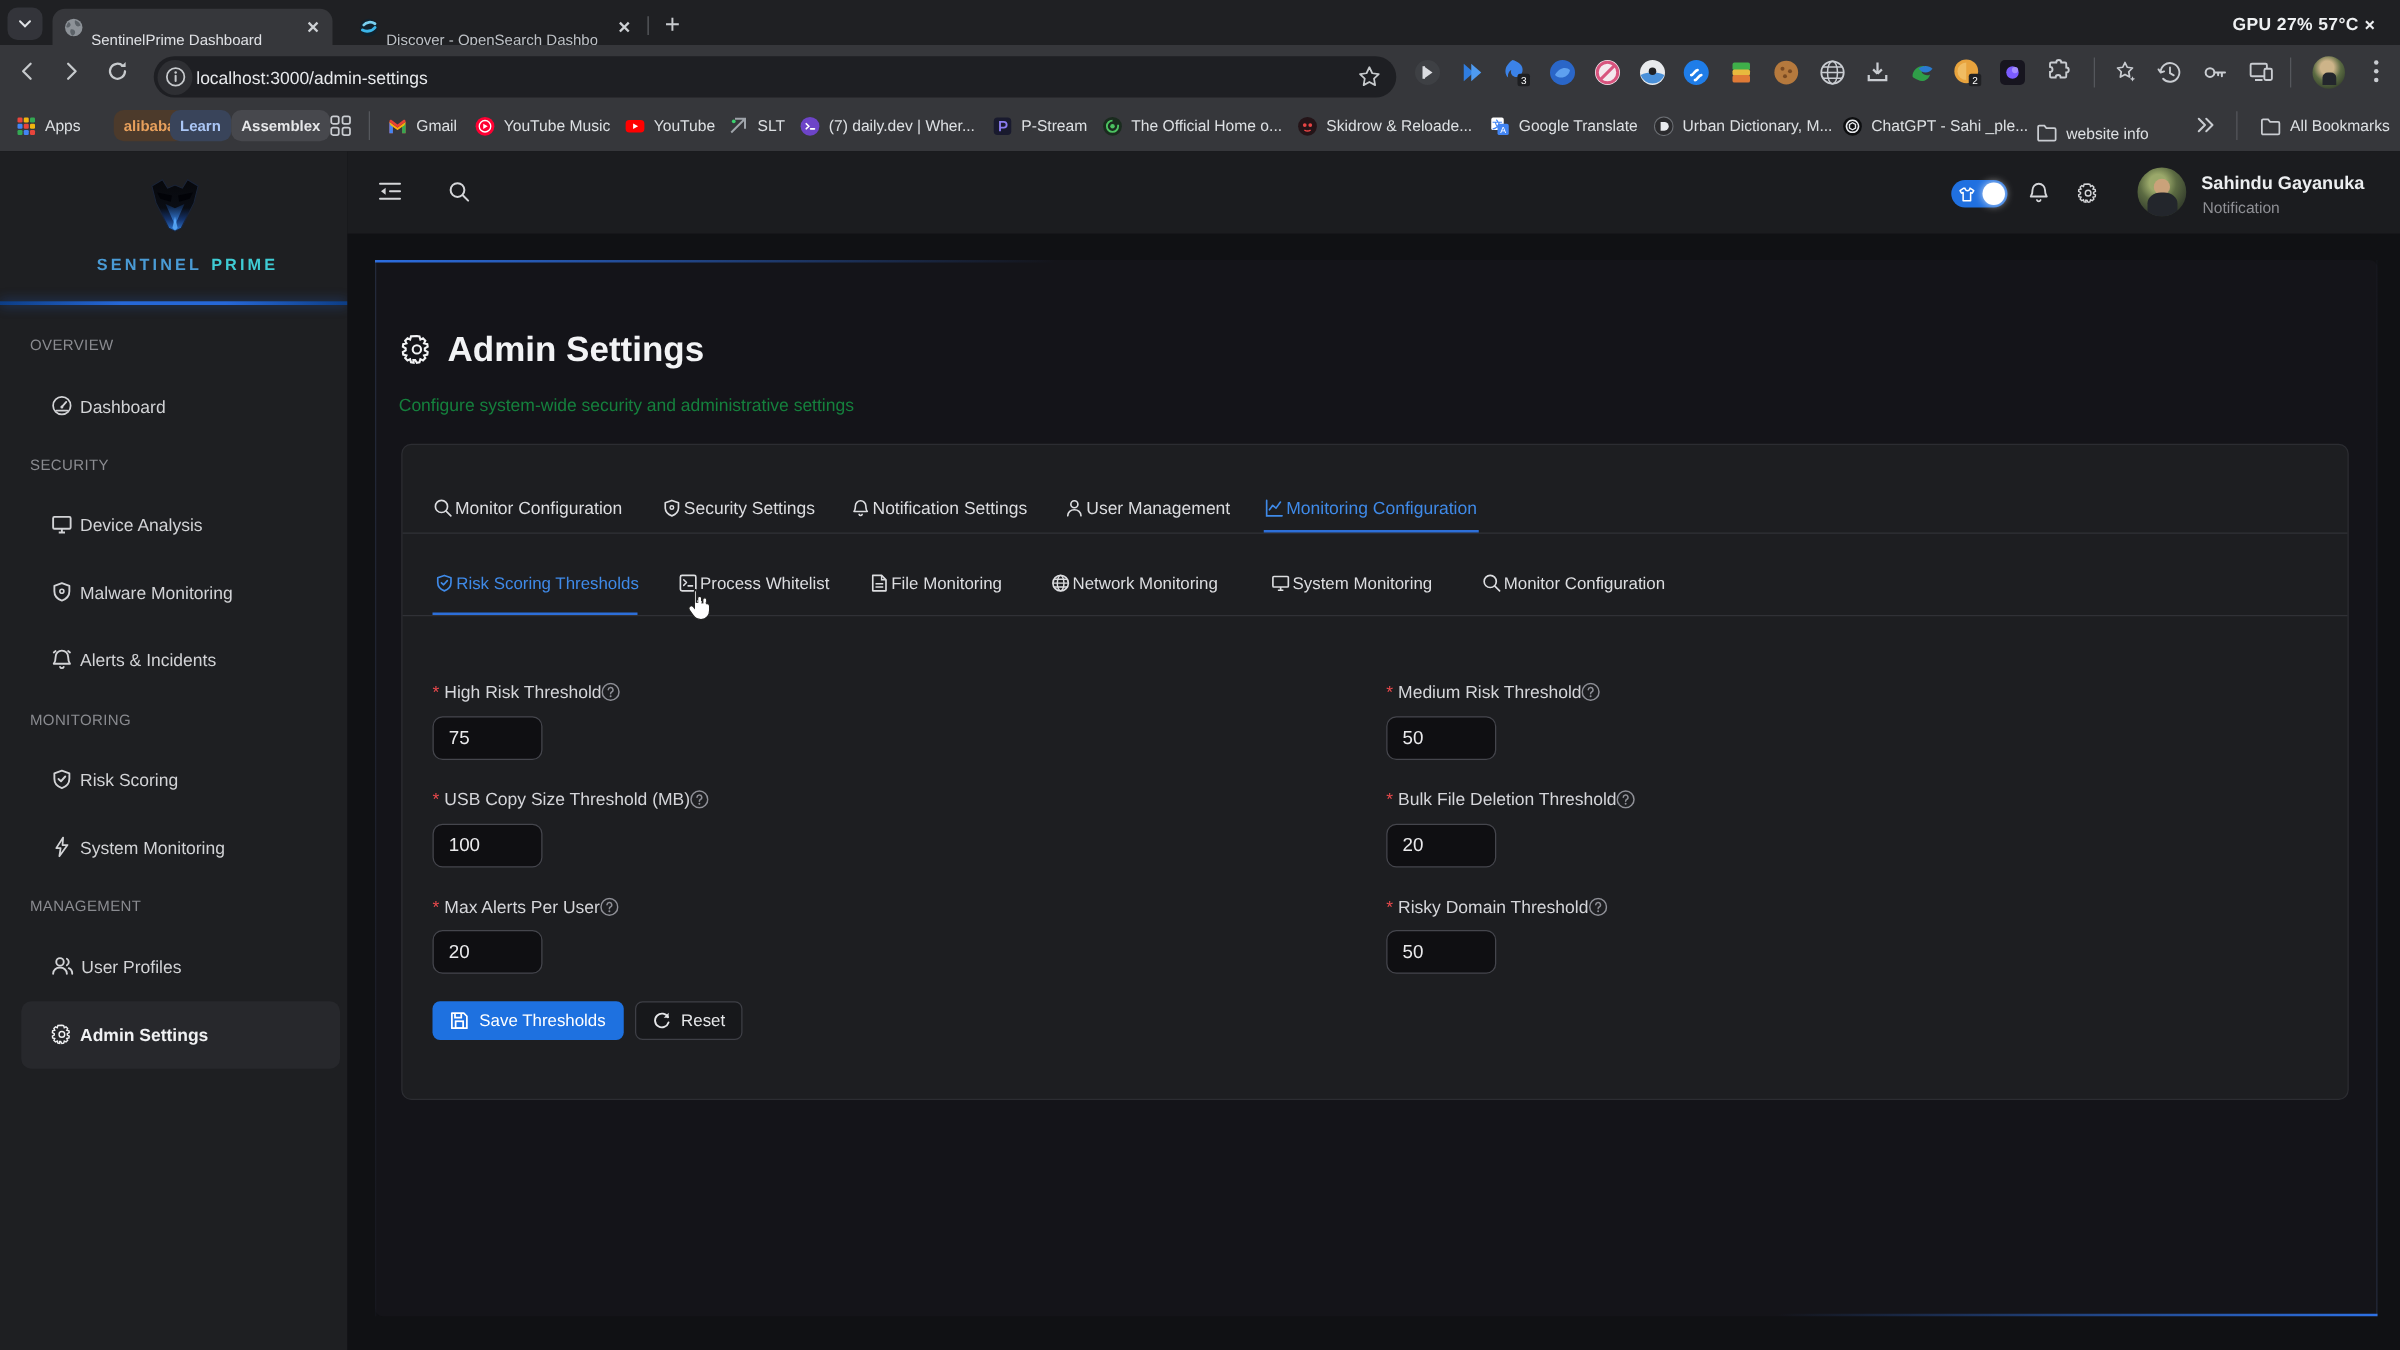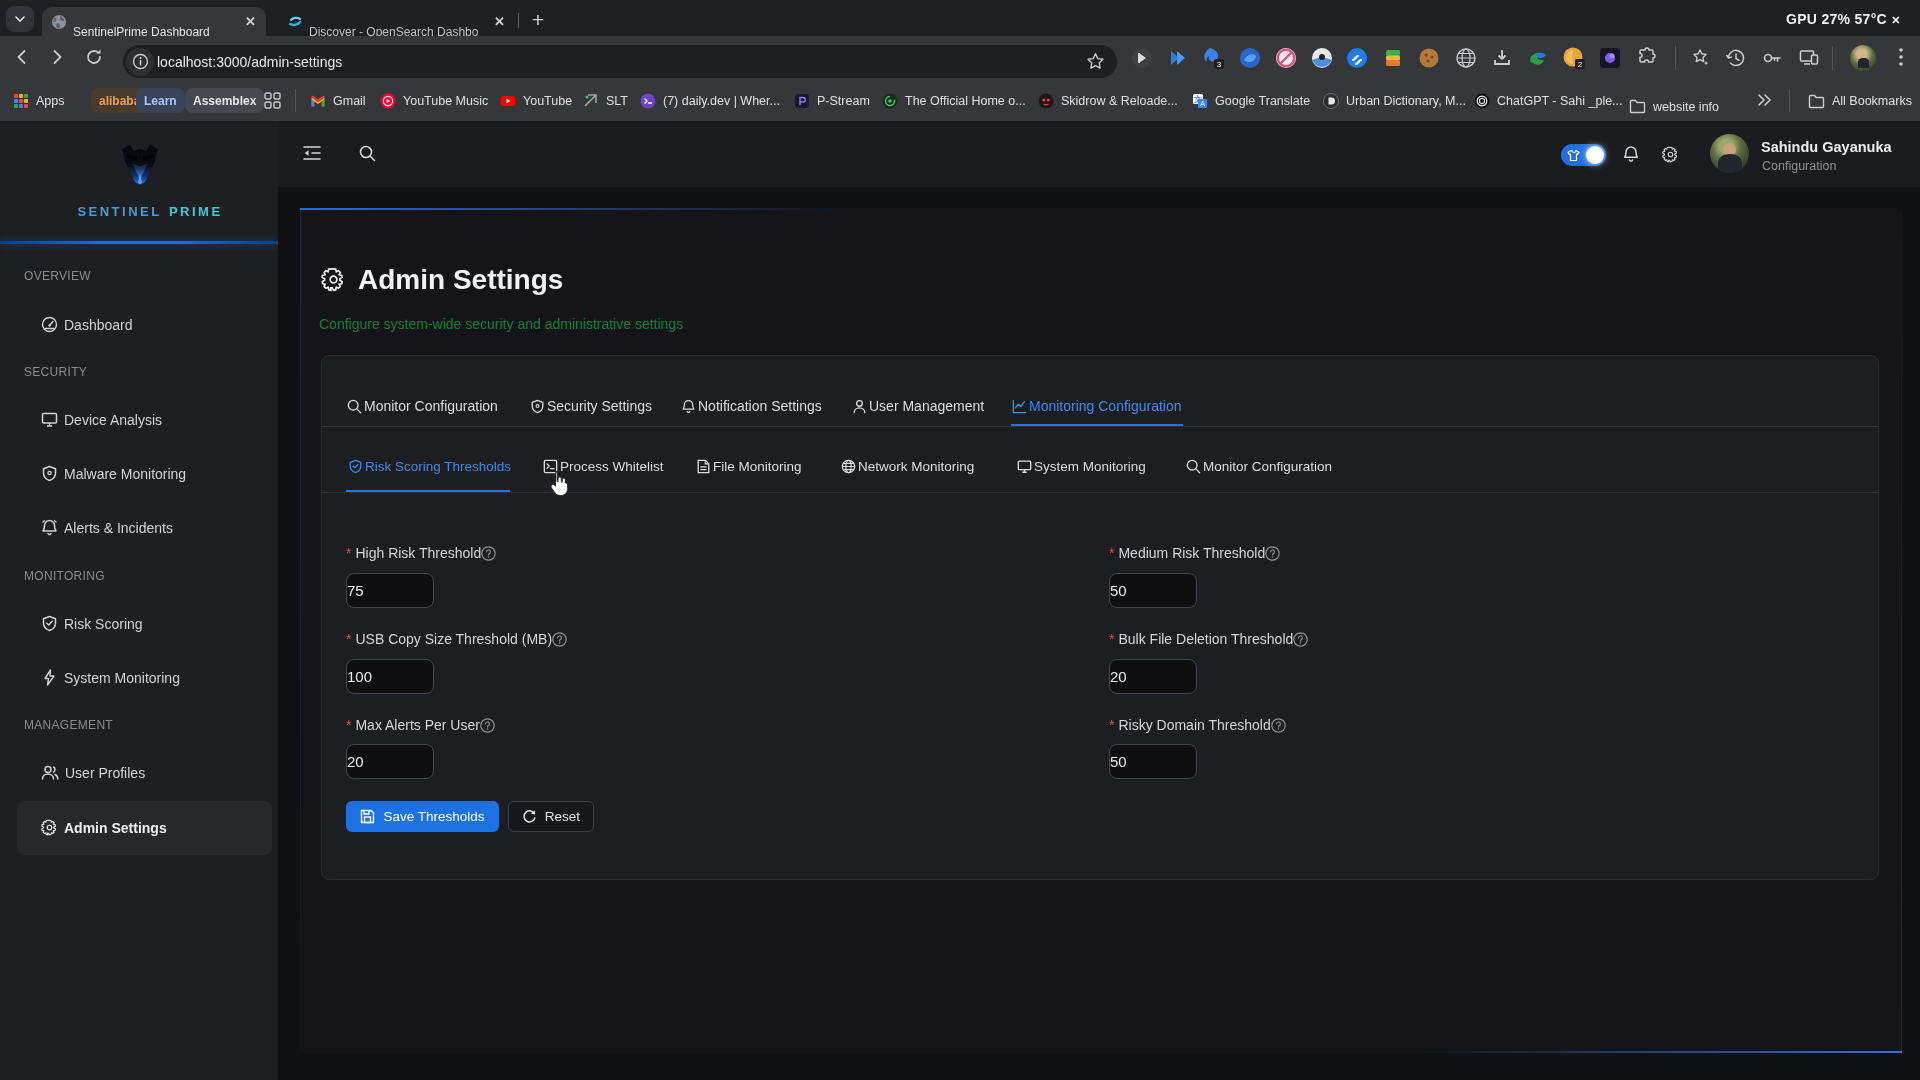--- a/index.html
+++ b/index.html
@@ -39,21 +39,21 @@
 .sideitem { position:absolute; left:41px; display:flex; align-items:center; gap:6px;
   color:#d2d3d6; font-size:14px; }
 .sidegroup { position:absolute; left:24px; color:#8a8b90; font-size:12px; letter-spacing:.3px; }
 .tabitem { position:absolute; display:inline-flex; align-items:center; gap:2px; font-size:14px; color:#dcdde0; white-space:nowrap; }
 .tabitem.blue { color:#3f8ae8; }
 .tabitem.sub { font-size:13.5px; }
 
 .flabel { position:absolute; display:flex; align-items:center; font-size:14px; color:#d5d6da; }
 .flabel .req { color:#e8494c; font-size:14px; margin-right:4px; }
 .finput { position:absolute; width:88px; height:35px; background:#0f0f12; border:1px solid #45464d;
-  border-radius:8px; color:#eaeaec; font-size:15px; display:flex; align-items:center; }
+  border-radius:8px; color:#eaeaec; font-size:15px; display:flex; align-items:center; padding-left:12px; }
 </style>
 </head>
 <body>
 
 <div id="tabstrip"></div>
 <div class="abs" style="left:6px;top:6px;width:28px;height:26px;border-radius:8px;background:#33343a;display:flex;align-items:center;justify-content:center;">
   <svg width="12" height="12" viewBox="0 0 12 12">
       <path d="M2 4l4 4 4-4" stroke="#dfe1e5" stroke-width="1.6" fill="none" stroke-linecap="round"></path>
     </svg>
 </div>
@@ -448,21 +448,21 @@
   </svg>
 <svg class="abs" style="left:1662px;top:146px;" width="17" height="17" viewBox="0 0 24 24">
     <path d="M12 1.7l2 .3.7 2.5 2-1 1.8 1.8-1 2 2.5.7.3 2-2.2 1.3v1.4l2.2 1.3-.3 2-2.5.7 1 2-1.8 1.8-2-1-.7 2.5-2 .3-1.3-2.2h-1.4L9.5 22.3l-2-.3-.7-2.5-2 1L3 18.7l1-2-2.5-.7-.3-2 2.2-1.3v-1.4L1.2 10l.3-2L4 7.3l-1-2L4.8 3.5l2 1 .7-2.5z" fill="none" stroke="#d5d6d9" stroke-width="1.6"></path>
     <circle cx="12" cy="12" r="3.2" fill="none" stroke="#d5d6d9" stroke-width="1.6"></circle>
   </svg>
 <span class="abs" style="left:1710px;top:134px;width:39px;height:39px;border-radius:50%;background:radial-gradient(circle at 42% 32%,#9aa86a 0 20%,#5c6b42 42%,#3a4430 70%,#23291e);overflow:hidden;">
   <span class="abs" style="left:13px;top:9px;width:13px;height:13px;border-radius:50%;background:#caa27a;"></span>
   <span class="abs" style="left:8px;top:20px;width:24px;height:19px;border-radius:45% 45% 0 0;background:#23262c;"></span>
 </span>
 <div class="abs" style="left:1761px;top:139px;font-size:14.5px;font-weight:bold;color:#eceef0;">Sahindu Gayanuka</div>
-<div class="abs" style="left:1762px;top:159px;font-size:12.5px;color:#8e8f94;">Configuration</div>
+<div class="abs" style="left:1762px;top:159px;font-size:12.5px;color:#8e8f94;">Notification</div>
 
 <div id="appmain"></div>
 <div id="panel">
   <div class="abs" style="left:0;top:0;width:100%;height:2px;background:linear-gradient(90deg,#2c6de0,rgba(46,114,230,0.0) 34%);"></div>
   <div class="abs" style="left:0;bottom:0;width:100%;height:2px;background:linear-gradient(270deg,#2e72e6,rgba(46,114,230,0.0) 30%);"></div>
   <div class="abs" style="left:0;top:0;width:1px;height:100%;background:linear-gradient(180deg,rgba(90,120,180,.22),rgba(90,120,180,.04));"></div>
   <div class="abs" style="right:0;top:0;width:1px;height:100%;background:linear-gradient(180deg,rgba(90,120,180,.04),rgba(90,120,180,.22));"></div>
 
   <svg class="abs" style="left:21px;top:59px;" width="25" height="25" viewBox="0 0 24 24">
       <path d="M12 1.7l2 .3.7 2.5 2-1 1.8 1.8-1 2 2.5.7.3 2-2.2 1.3v1.4l2.2 1.3-.3 2-2.5.7 1 2-1.8 1.8-2-1-.7 2.5-2 .3-1.3-2.2h-1.4L9.5 22.3l-2-.3-.7-2.5-2 1L3 18.7l1-2-2.5-.7-.3-2 2.2-1.3v-1.4L1.2 10l.3-2L4 7.3l-1-2L4.8 3.5l2 1 .7-2.5z" fill="none" stroke="#f2f3f5" stroke-width="1.6"></path>

